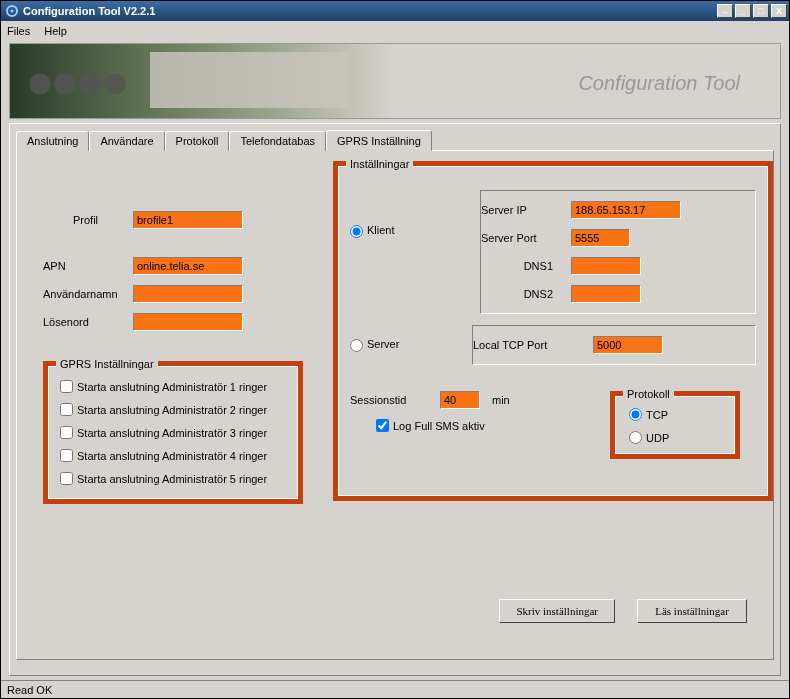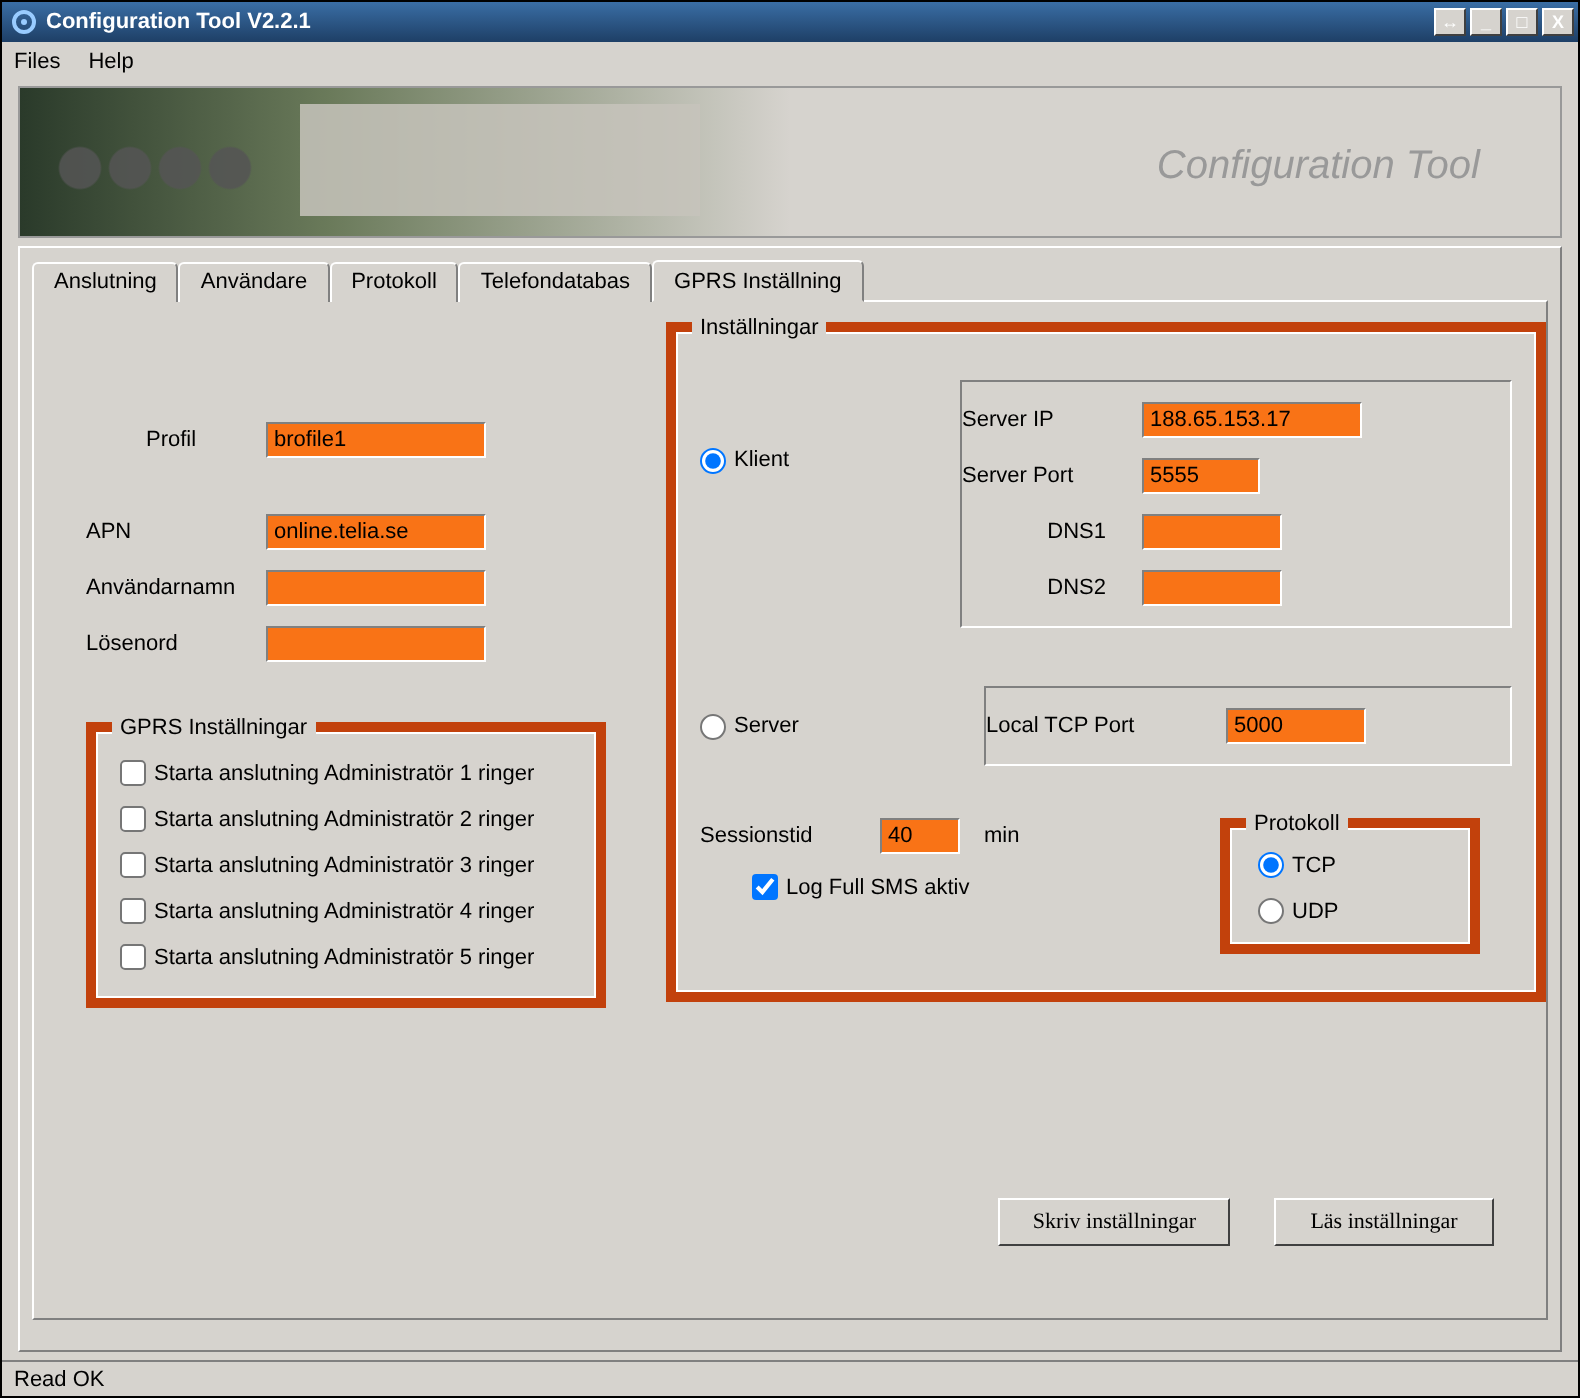--- a/index.html
+++ b/index.html
@@ -314,21 +314,21 @@
                   <label class="fld" style="width:90px;text-align:right;padding-right:18px">DNS1</label>
                   <input type="text" style="width: 70px;" value="">
                 </div>
               <div class="row" style="margin-bottom:0">
                   <label class="fld" style="width:90px;text-align:right;padding-right:18px">DNS2</label>
                   <input type="text" style="width: 70px;" value="">
                 </div>
             </div>
           </div>
 
-          <div style="display:flex; align-items:center; gap:32px; margin-top:29px;">
+          <div style="display:flex; align-items:center; gap:12px; margin-top:11px;">
             <div style="width:110px;">
               <label><input type="radio" name="mode" style=""><span>Server</span></label>
             </div>
             <div class="inner-box inner-box2" style="flex:1; display:flex; align-items:center;">
               <label class="fld" style="width:120px">Local TCP Port</label>
               <input type="text" style="width: 70px;" value="5000">
             </div>
           </div>
 
           <div style="display:flex; align-items:flex-start; gap:20px; margin-top:26px;">

